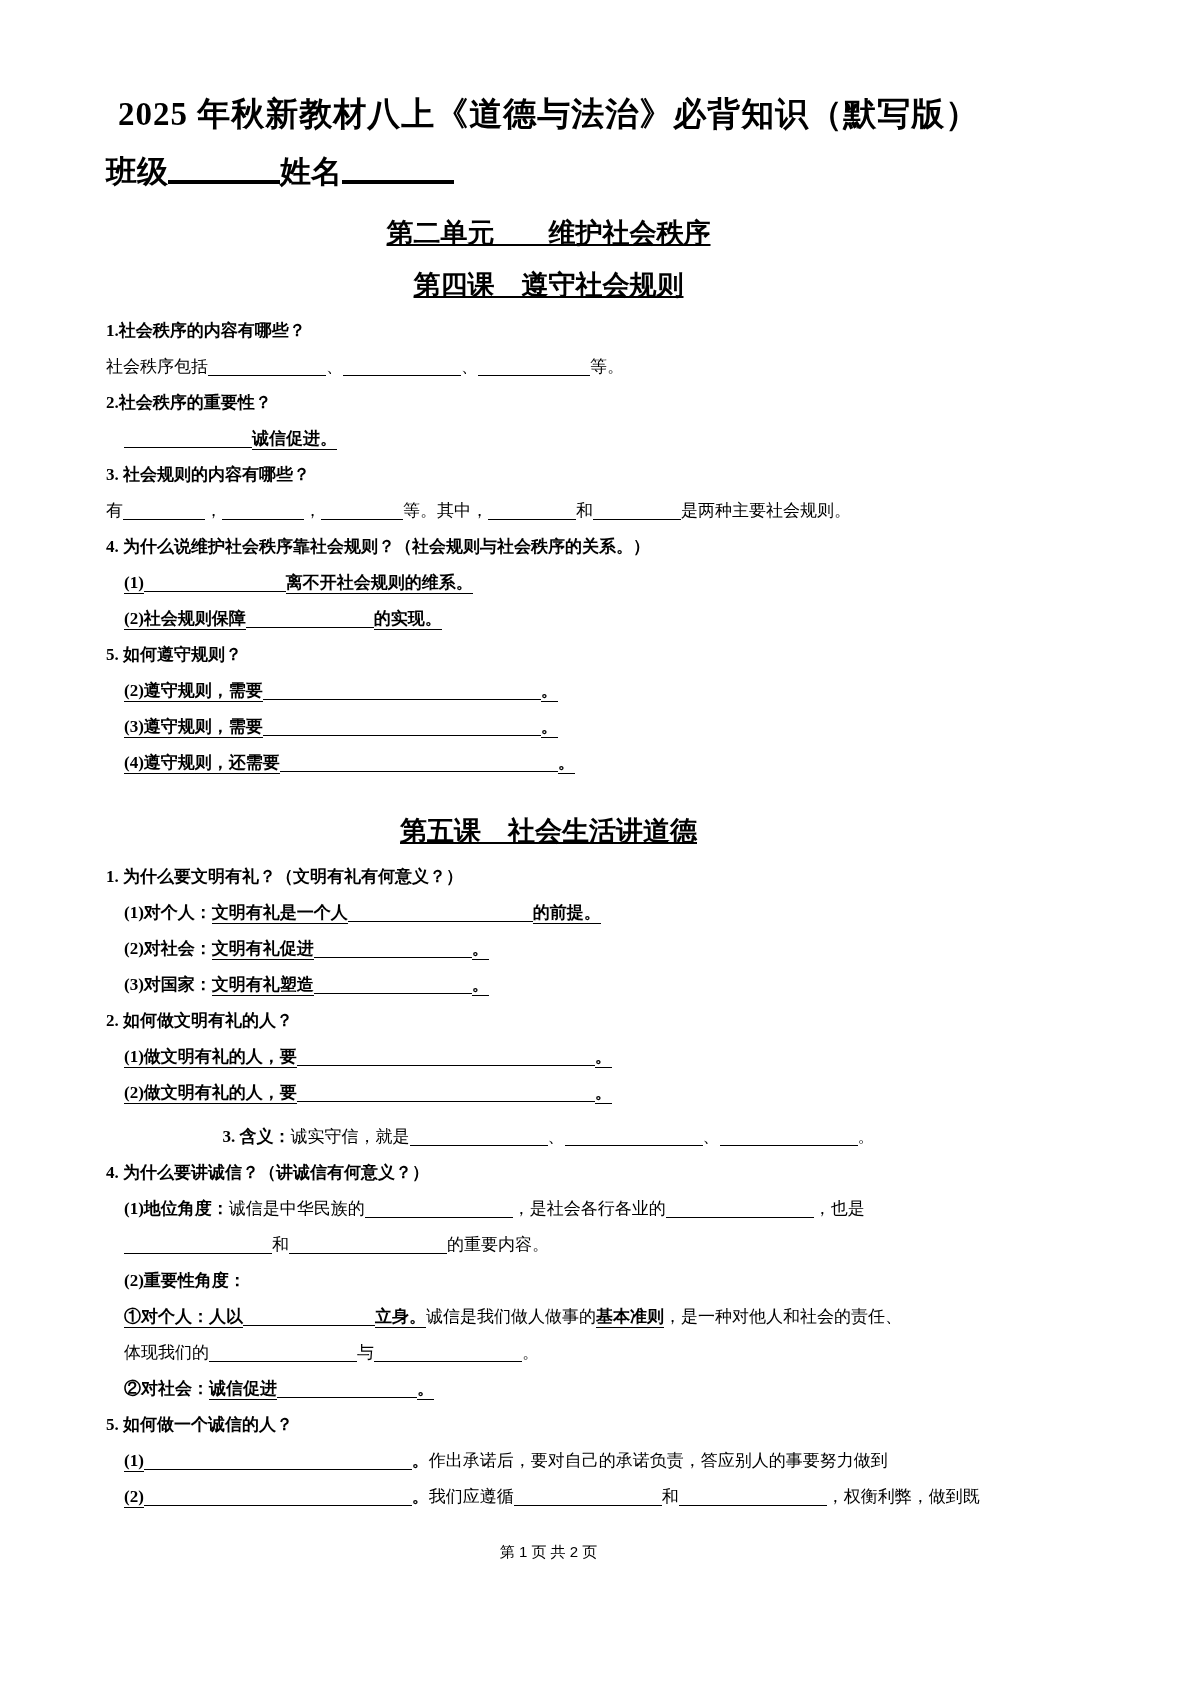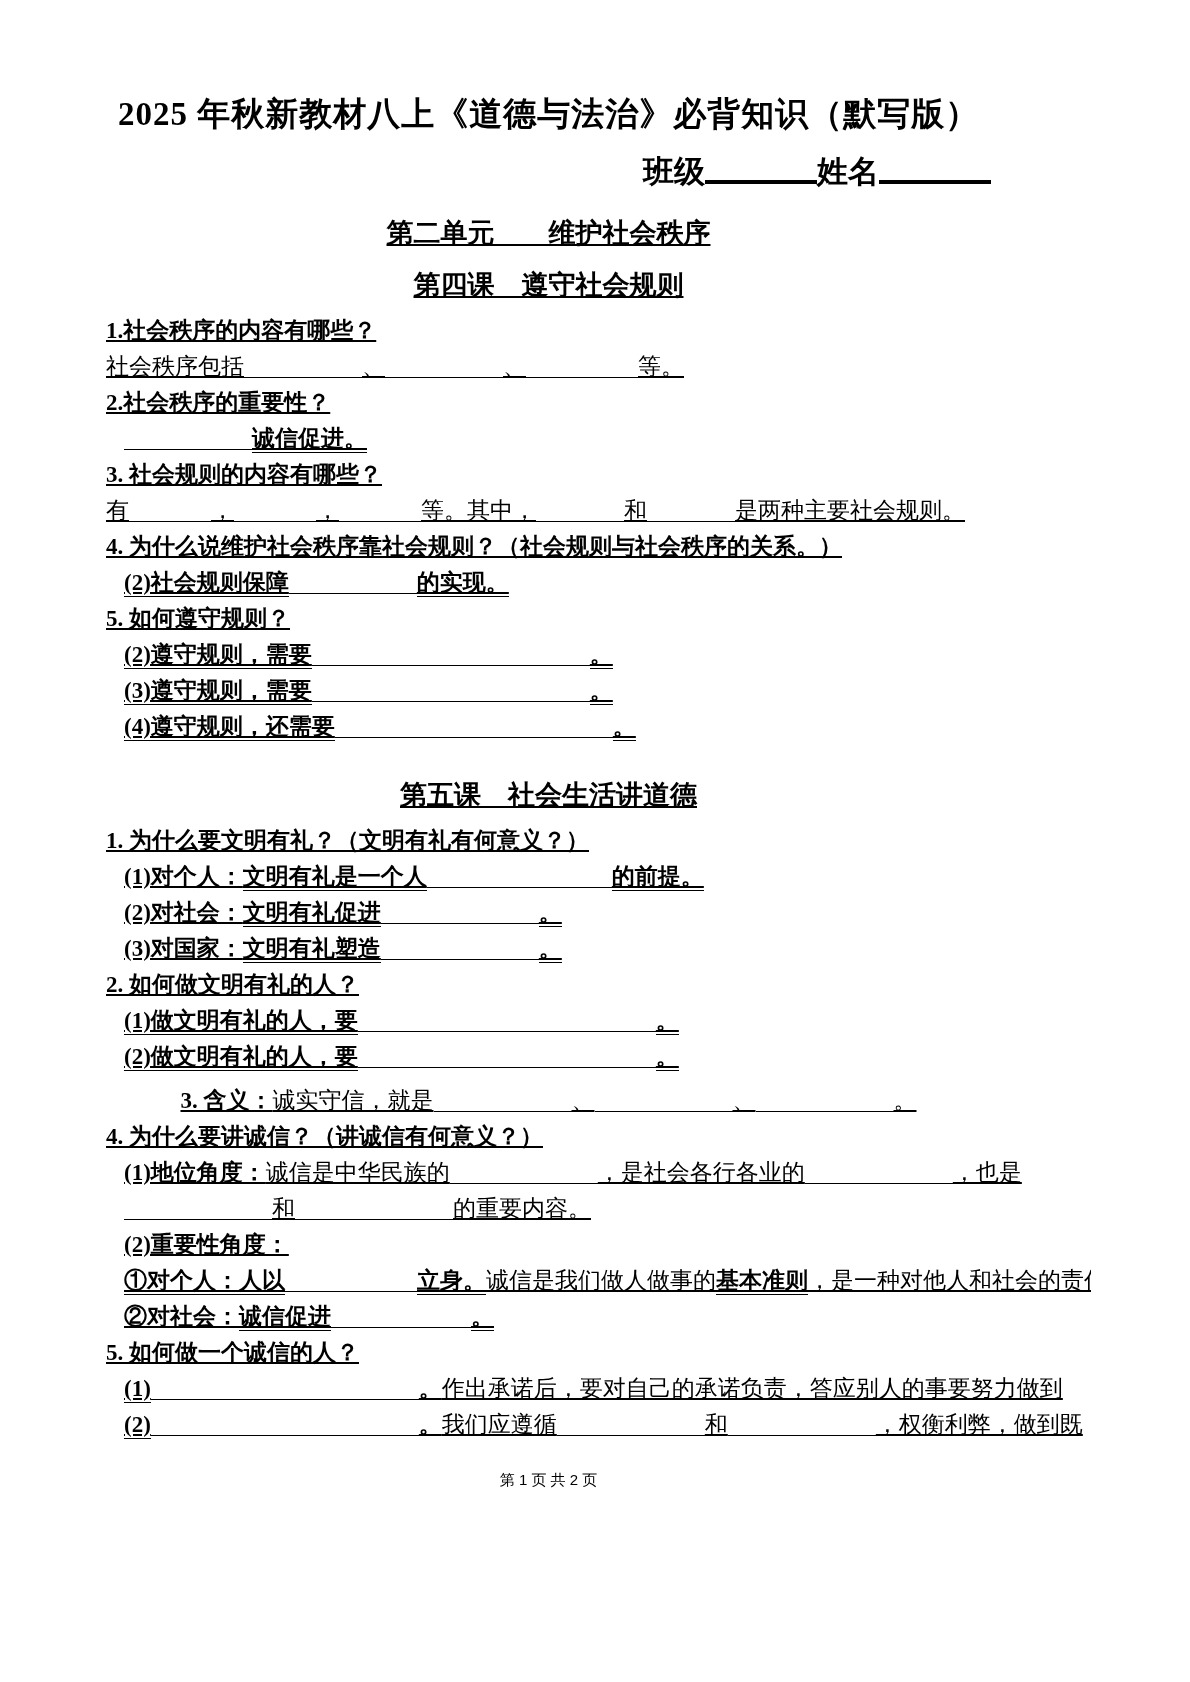--- a/index.html
+++ b/index.html
@@ -19,21 +19,21 @@
     overflow: hidden;
   }
   .title {
     margin: 0 0 14px 0;
     text-align: center;
     font-size: 33px;
     font-weight: bold;
     letter-spacing: 1px;
   }
   .subtitle {
-    text-align: right;
+    text-align: left;
     font-size: 31px;
     font-weight: bold;
     margin: 0 0 22px 0;
   }
   .sub-blank {
     display: inline-block;
     width: 112px;
     height: 0.8em;
     border-bottom: 4px solid #000;
     vertical-align: -2px;
@@ -41,25 +41,24 @@
   .section {
     margin: 0 0 16px 0;
     text-align: center;
     font-size: 27px;
     font-weight: bold;
     text-decoration: underline;
   }
   .section.lesson5 { margin-top: 38px; }
   .lines { }
   .line {
-    font-size: 23px;
+    font-size: 17px;
     line-height: 24px;
     margin-bottom: 12px;
     white-space: nowrap;
-    text-decoration: underline;
   }
   .line.indent1 { padding-left: 18px; }
   .seg {}
   .bold { font-weight: bold; }
   .u {
     border-bottom: 1.6px solid #000;
     padding-bottom: 1px;
   }
   .blank {
     display: inline-block;
@@ -89,20 +88,21 @@
   <h2 class="section">第四课　遵守社会规则</h2>
 
   <div class="lines">
       <div class="line"><span class="seg bold">1.社会秩序的内容有哪些？</span></div>
       <div class="line"><span class="seg">社会秩序包括</span><span class="blank" style="width: 118px;"></span><span class="seg">、</span><span class="blank" style="width: 118px;"></span><span class="seg">、</span><span class="blank" style="width: 112px;"></span><span class="seg">等。</span></div>
       <div class="line"><span class="seg bold">2.社会秩序的重要性？</span></div>
       <div class="line indent1"><span class="blank" style="width: 128px;"></span><span class="seg bold u">诚信促进。</span></div>
       <div class="line"><span class="seg bold">3. 社会规则的内容有哪些？</span></div>
       <div class="line"><span class="seg">有</span><span class="blank" style="width: 82px;"></span><span class="seg">，</span><span class="blank" style="width: 82px;"></span><span class="seg">，</span><span class="blank" style="width: 82px;"></span><span class="seg">等。其中，</span><span class="blank" style="width: 88px;"></span><span class="seg">和</span><span class="blank" style="width: 88px;"></span><span class="seg">是两种主要社会规则。</span></div>
       <div class="line"><span class="seg bold">4. 为什么说维护社会秩序靠社会规则？（社会规则与社会秩序的关系。）</span></div>
+      <div class="line indent1"><span class="seg bold u">(1)</span><span class="blank" style="width: 142px;"></span><span class="seg bold u">离不开社会规则的维系。</span></div>
       <div class="line indent1"><span class="seg bold u">(2)社会规则保障</span><span class="blank" style="width: 128px;"></span><span class="seg bold u">的实现。</span></div>
       <div class="line"><span class="seg bold">5. 如何遵守规则？</span></div>
       <div class="line indent1"><span class="seg bold u">(2)遵守规则，需要</span><span class="blank" style="width: 278px;"></span><span class="seg bold u">。</span></div>
       <div class="line indent1"><span class="seg bold u">(3)遵守规则，需要</span><span class="blank" style="width: 278px;"></span><span class="seg bold u">。</span></div>
       <div class="line indent1"><span class="seg bold u">(4)遵守规则，还需要</span><span class="blank" style="width: 278px;"></span><span class="seg bold u">。</span></div>
     </div>
 
   <h2 class="section lesson5">第五课　社会生活讲道德</h2>
 
   <div class="lines">
@@ -112,20 +112,21 @@
       <div class="line indent1"><span class="seg bold">(3)对国家：</span><span class="seg bold u">文明有礼塑造</span><span class="blank" style="width: 158px;"></span><span class="seg bold u">。</span></div>
       <div class="line"><span class="seg bold">2. 如何做文明有礼的人？</span></div>
       <div class="line indent1"><span class="seg bold u">(1)做文明有礼的人，要</span><span class="blank" style="width: 298px;"></span><span class="seg bold u">。</span></div>
       <div class="line indent1"><span class="seg bold u">(2)做文明有礼的人，要</span><span class="blank" style="width: 298px;"></span><span class="seg bold u">。</span></div>
       <div class="line" style="margin-top: 20px; text-align: center;"><span class="seg bold">3. 含义：</span><span class="seg">诚实守信，就是</span><span class="blank" style="width: 138px;"></span><span class="seg">、</span><span class="blank" style="width: 138px;"></span><span class="seg">、</span><span class="blank" style="width: 138px;"></span><span class="seg">。</span></div>
       <div class="line"><span class="seg bold">4. 为什么要讲诚信？（讲诚信有何意义？）</span></div>
       <div class="line indent1"><span class="seg bold">(1)地位角度：</span><span class="seg">诚信是中华民族的</span><span class="blank" style="width: 148px;"></span><span class="seg">，是社会各行各业的</span><span class="blank" style="width: 148px;"></span><span class="seg">，也是</span></div>
       <div class="line indent1"><span class="blank" style="width: 148px;"></span><span class="seg">和</span><span class="blank" style="width: 158px;"></span><span class="seg">的重要内容。</span></div>
       <div class="line indent1" style="margin-top: 6px;"><span class="seg bold">(2)重要性角度：</span></div>
       <div class="line indent1"><span class="seg bold u">①对个人：人以</span><span class="blank" style="width: 132px;"></span><span class="seg bold u">立身。</span><span class="seg">诚信是我们做人做事的</span><span class="seg bold u">基本准则</span><span class="seg">，是一种对他人和社会的责任、</span></div>
+      <div class="line indent1"><span class="seg">体现我们的</span><span class="blank" style="width: 148px;"></span><span class="seg">与</span><span class="blank" style="width: 148px;"></span><span class="seg">。</span></div>
       <div class="line indent1"><span class="seg bold">②对社会：</span><span class="seg bold u">诚信促进</span><span class="blank" style="width: 140px;"></span><span class="seg bold u">。</span></div>
       <div class="line"><span class="seg bold">5. 如何做一个诚信的人？</span></div>
       <div class="line indent1"><span class="seg bold u">(1)</span><span class="blank" style="width: 268px;"></span><span class="seg bold">。</span><span class="seg">作出承诺后，要对自己的承诺负责，答应别人的事要努力做到</span></div>
       <div class="line indent1"><span class="seg bold u">(2)</span><span class="blank" style="width: 268px;"></span><span class="seg bold">。</span><span class="seg">我们应遵循</span><span class="blank" style="width: 148px;"></span><span class="seg">和</span><span class="blank" style="width: 148px;"></span><span class="seg">，权衡利弊，做到既</span></div>
     </div>
 
   <div class="footer">第 1 页 共 2 页</div>
 
 </div>
 

